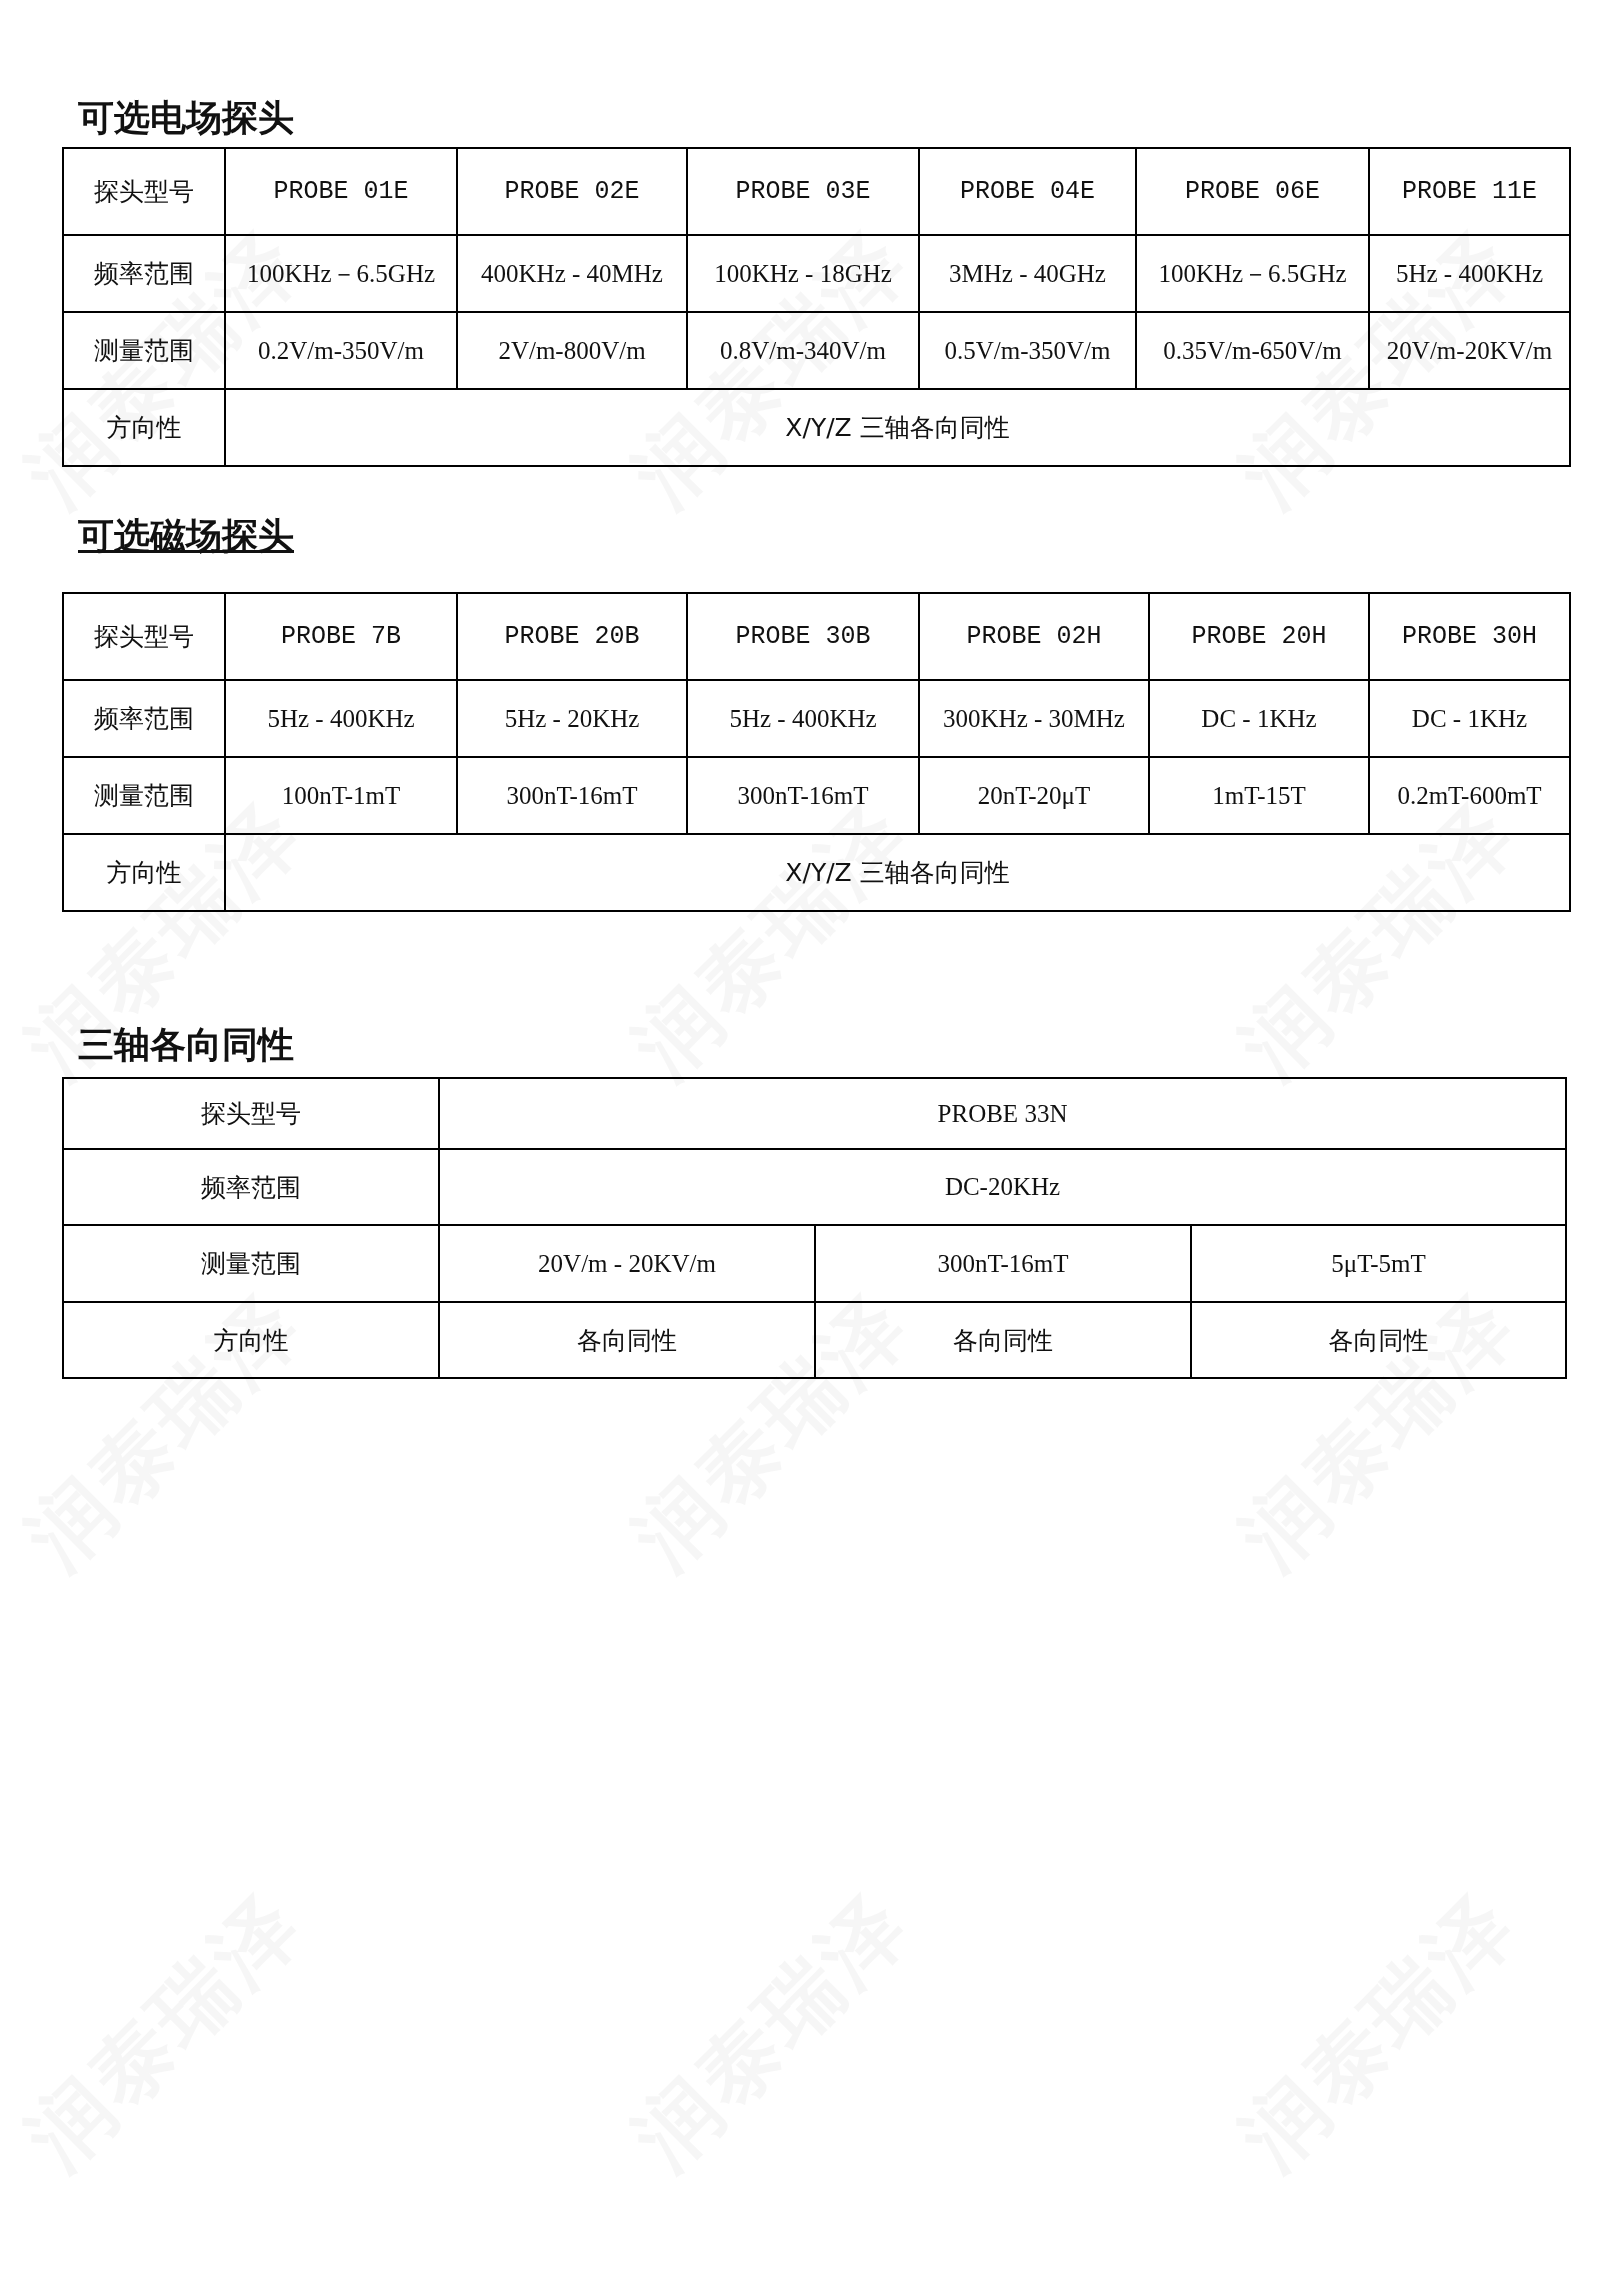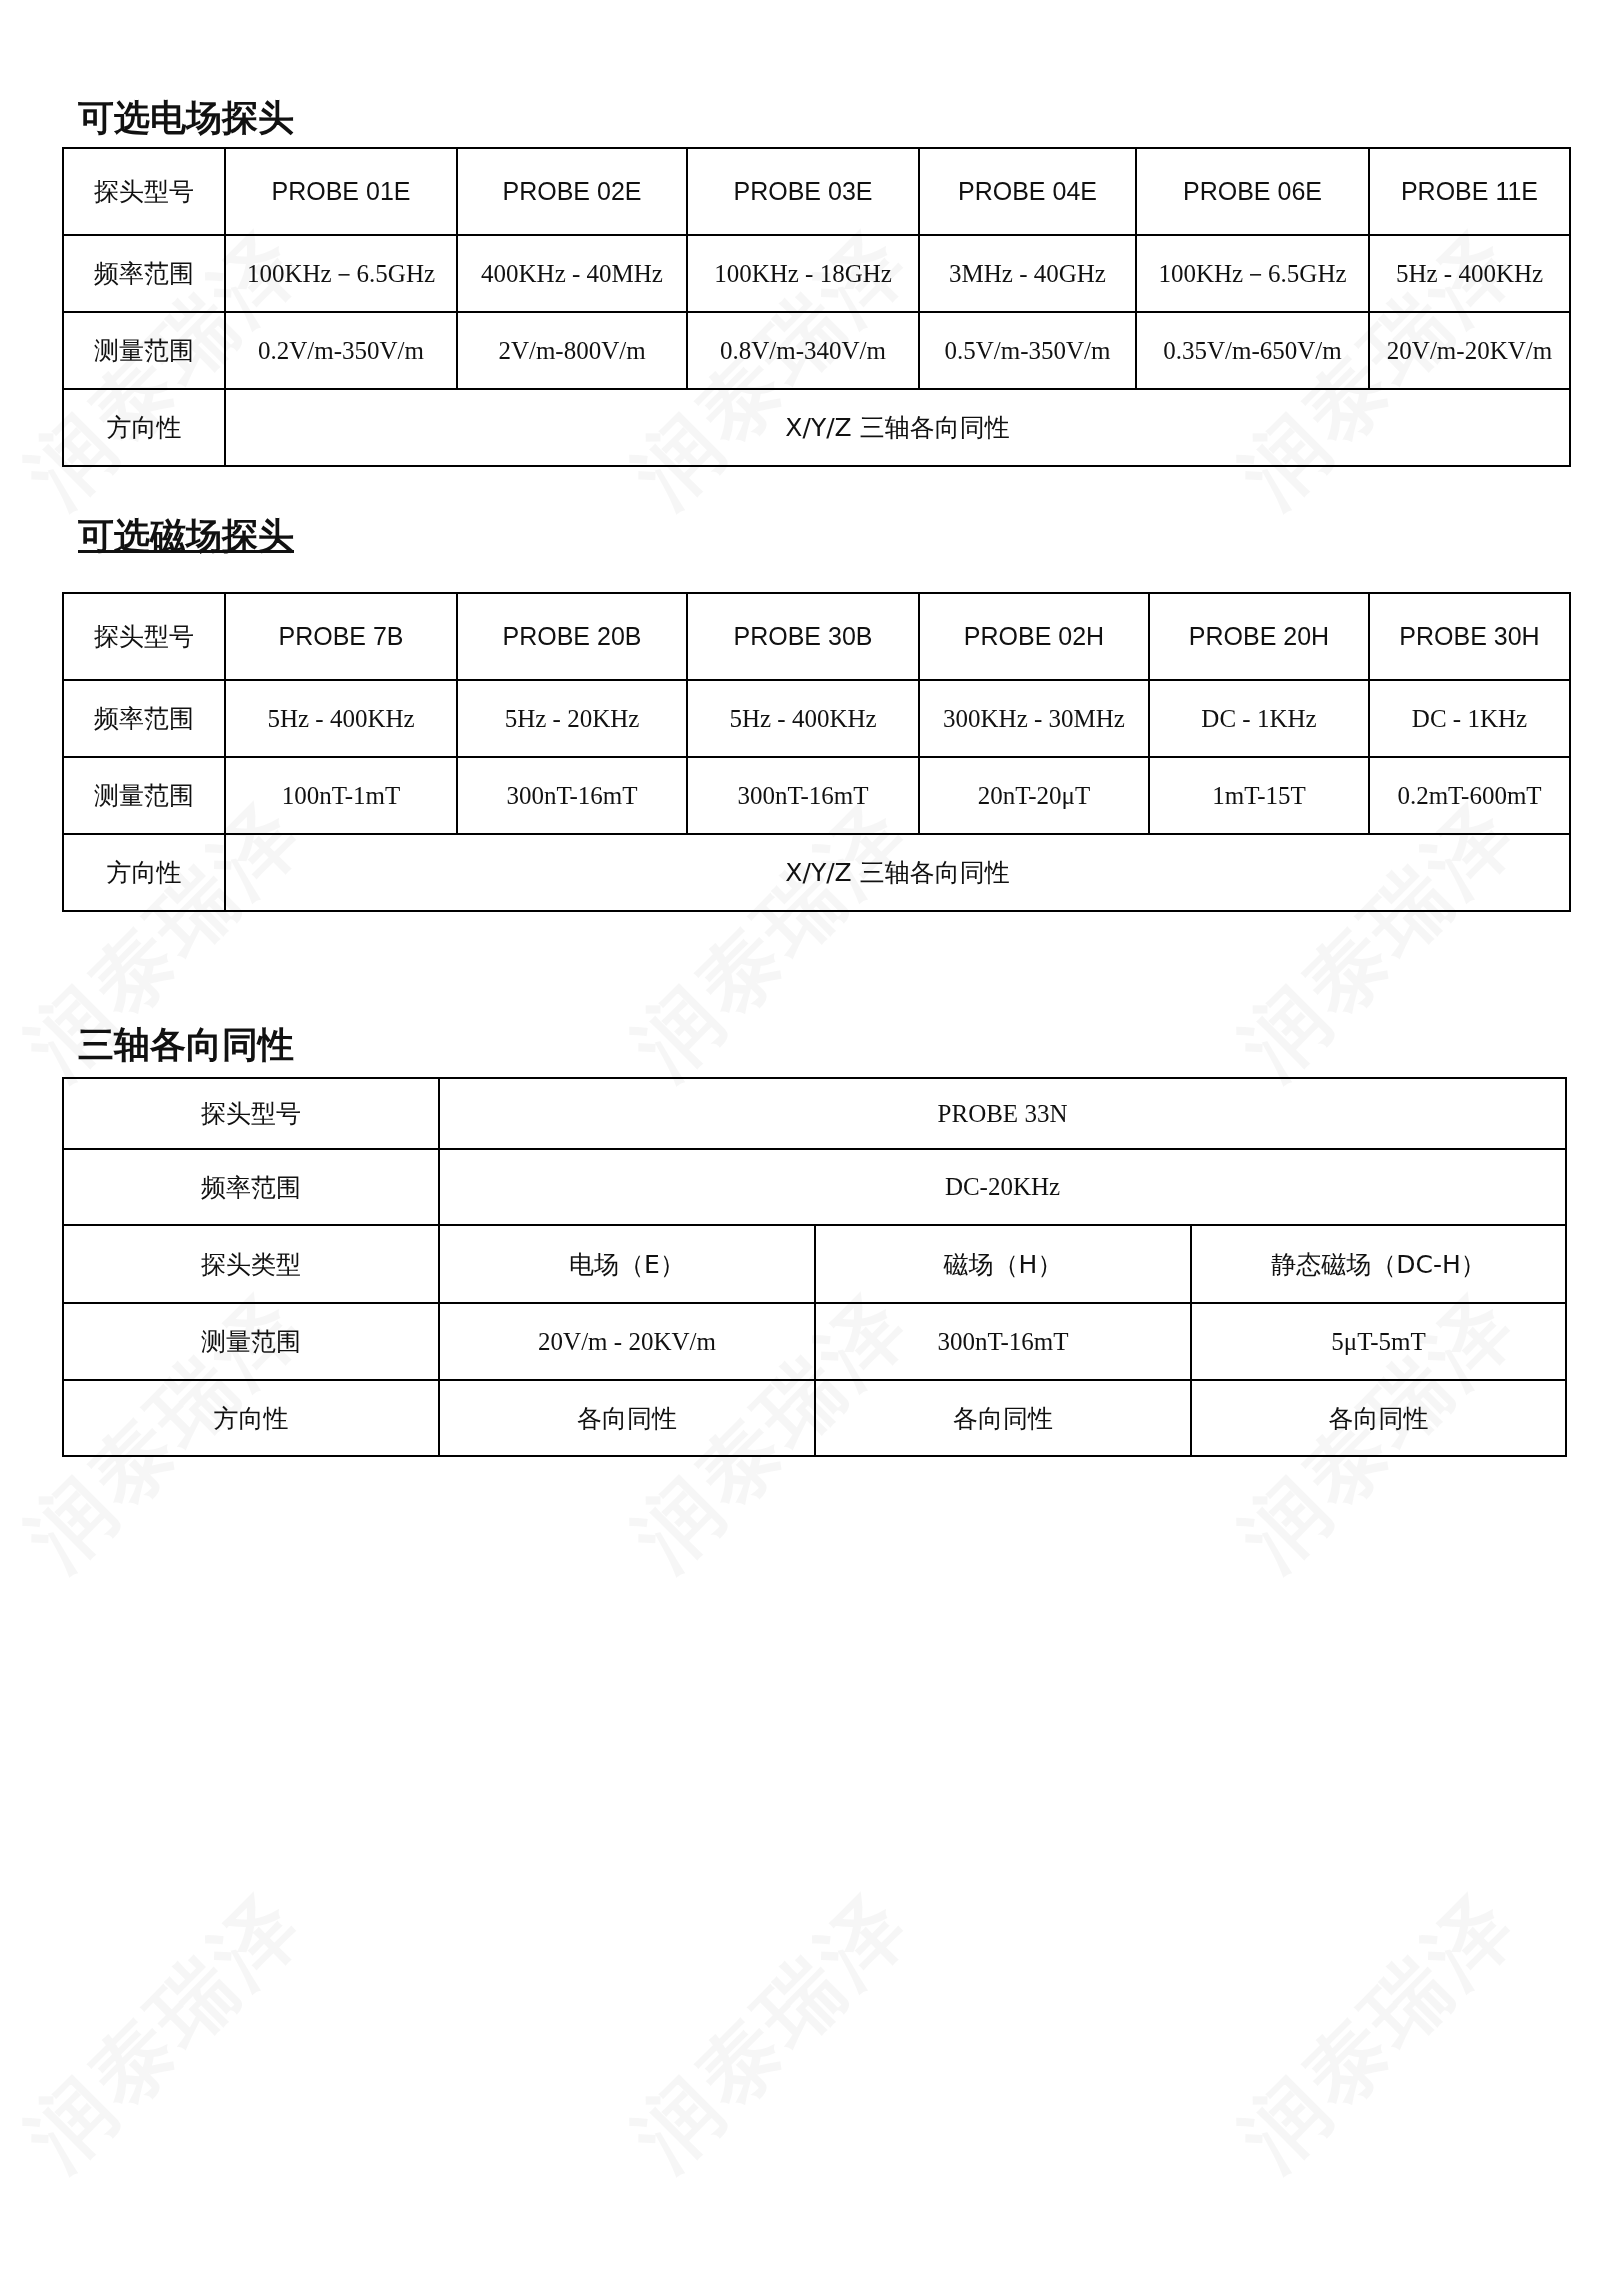--- a/index.html
+++ b/index.html
@@ -6,21 +6,21 @@
   body { width:1623px; height:2295px; position:relative; overflow:hidden;
          font-family:"DejaVu Serif","Liberation Serif",serif; color:#111; }
   .wm { position:absolute; font-family:"DejaVu Sans",sans-serif; font-size:82px; font-weight:bold;
         color:rgba(0,0,0,0.035); transform:rotate(-45deg); white-space:nowrap; pointer-events:none; letter-spacing:4.1px; }
   .section-title { position:absolute; left:78px; font-family:"DejaVu Sans","Liberation Sans",sans-serif;
         font-size:36px; font-weight:bold; color:#111; }
   table.grid { position:absolute; border-collapse:collapse; table-layout:fixed;border-radius:29px; }
   table.grid td { border:2px solid #000; text-align:center; vertical-align:middle; padding:0;
         font-size:25px; color:#111; white-space:nowrap; }
   td.lbl { font-family:"DejaVu Sans","Liberation Sans",sans-serif; font-size:27px; }
-  td.hdr { font-family:Liberation Sans, sans-serif; font-size:27px; }
+  td.hdr { font-family:Liberation Mono, monospace; font-size:27px; }
   td.val { font-family:"Liberation Serif","DejaVu Serif",serif; font-size:26px; }
   td.cn { font-family:"DejaVu Sans","Liberation Sans",sans-serif; font-size:27px;margin-top:45px; }
 </style>
 </head>
 <body>
 
 <div class="wm" style="left:-6.8px;top:314px;">润泰瑞泽</div>
 <div class="wm" style="left:600px;top:314px;">润泰瑞泽</div>
 <div class="wm" style="left:1207px;top:314px;">润泰瑞泽</div>
 <div class="wm" style="left:-6.8px;top:886px;">润泰瑞泽</div>
@@ -135,26 +135,20 @@
   </colgroup>
   <tbody>
       <tr style="height:71px">
     <td class="cn">探头型号</td>
     <td class="val" colspan="3">PROBE 33N</td>
   </tr>
   <tr style="height:76px">
     <td class="cn">频率范围</td>
     <td class="val" colspan="3">DC-20KHz</td>
   </tr>
-  <tr style="height:78px">
-    <td class="cn">探头类型</td>
-    <td class="cn">电场（E）</td>
-    <td class="cn">磁场（H）</td>
-    <td class="cn">静态磁场（DC-H）</td>
-  </tr>
   <tr style="height:77px">
     <td class="cn">测量范围</td>
     <td class="val">20V/m - 20KV/m</td>
     <td class="val">300nT-16mT</td>
     <td class="val">5μT-5mT</td>
   </tr>
   <tr style="height:76px">
     <td class="cn">方向性</td>
     <td class="cn">各向同性</td>
     <td class="cn">各向同性</td>

